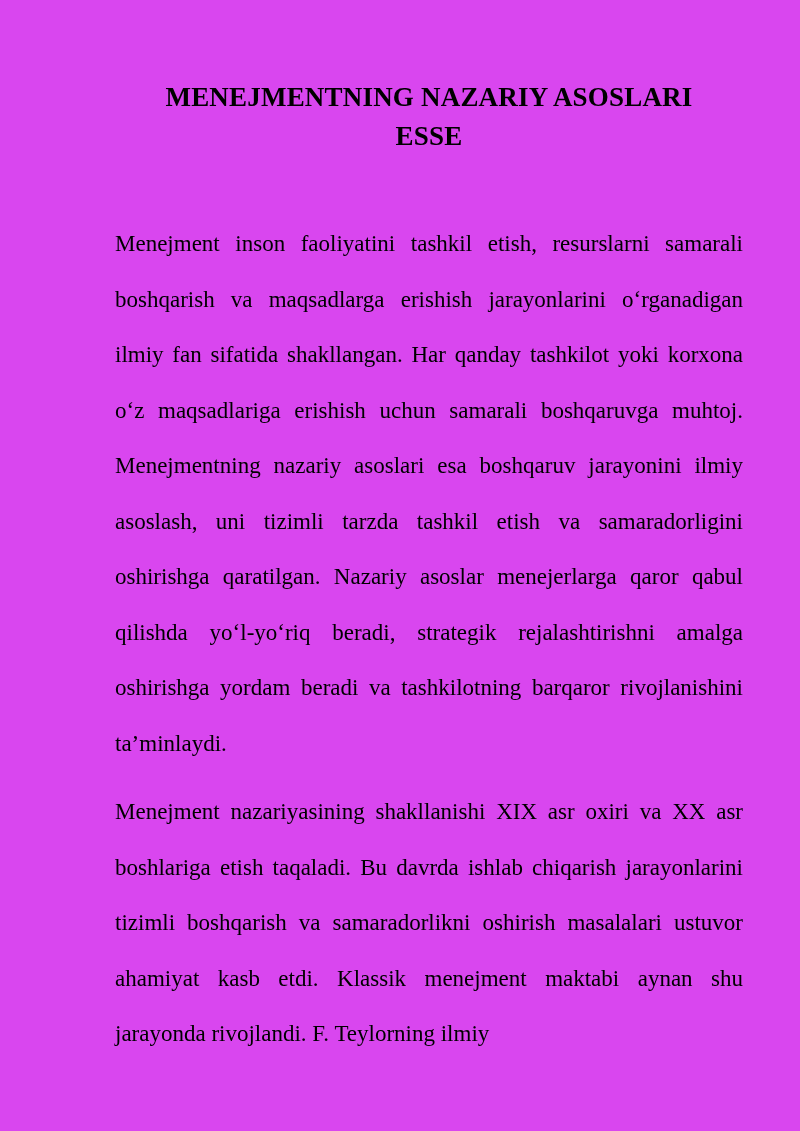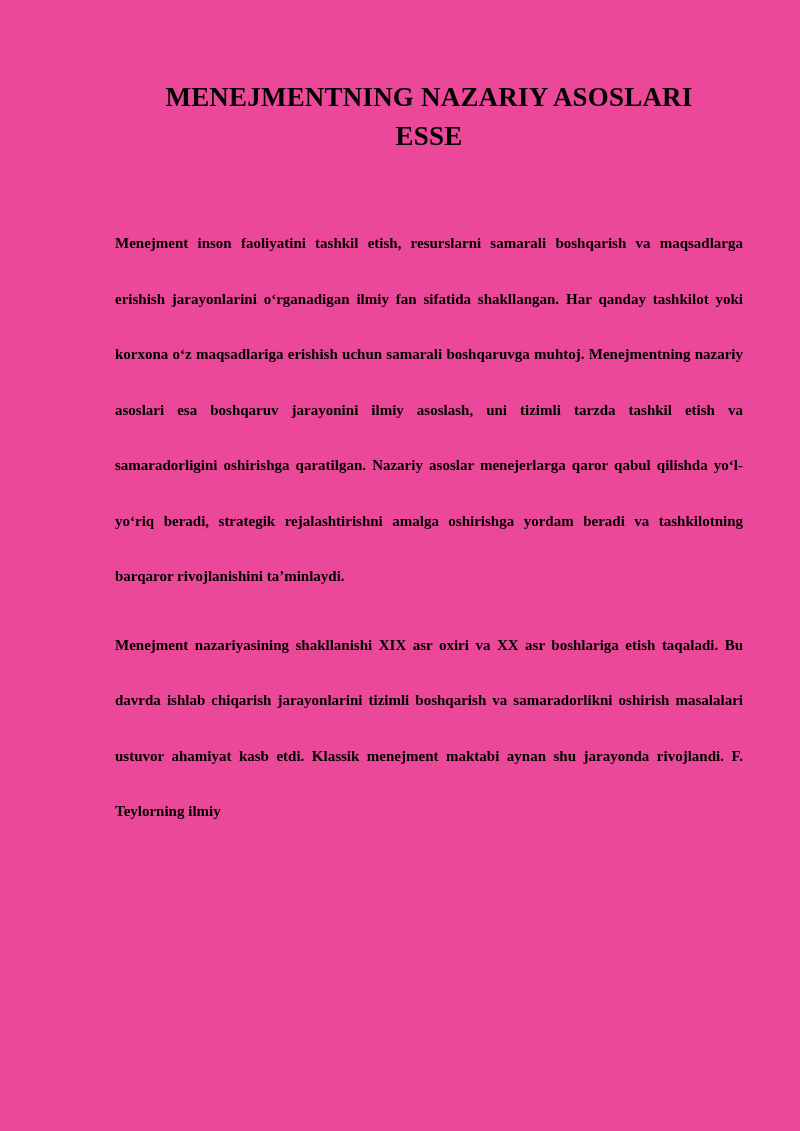--- a/index.html
+++ b/index.html
@@ -12,37 +12,36 @@
       height: 1131px;
       font-family: "Liberation Serif", serif;
       color: #000000;
       overflow: hidden;
     }
     .page {
       box-sizing: border-box;
       width: 800px;
       height: 1131px;
       padding: 78px 57px 15px 115px;
-      background: #ec4899;
+      background: #d946ef;
     }
     .doc-title {
       font-weight: bold;
       font-size: 27px;
       line-height: 1.45;
       text-align: center;
       margin: 0 0 60px 0;
       letter-spacing: 0.2px;
     }
     .doc-body p {
-      font-size: 15px;
+      font-size: 23px;
       line-height: 55.5px;
       text-align: justify;
       text-justify: inter-word;
       margin: 0 0 13px 0;
-      font-weight: bold;
     }
     .doc-body p:last-child {
       margin-bottom: 0;
     }
   </style>
 </head>
 <body>
 
 <div class="page">
   <h1 class="doc-title">

